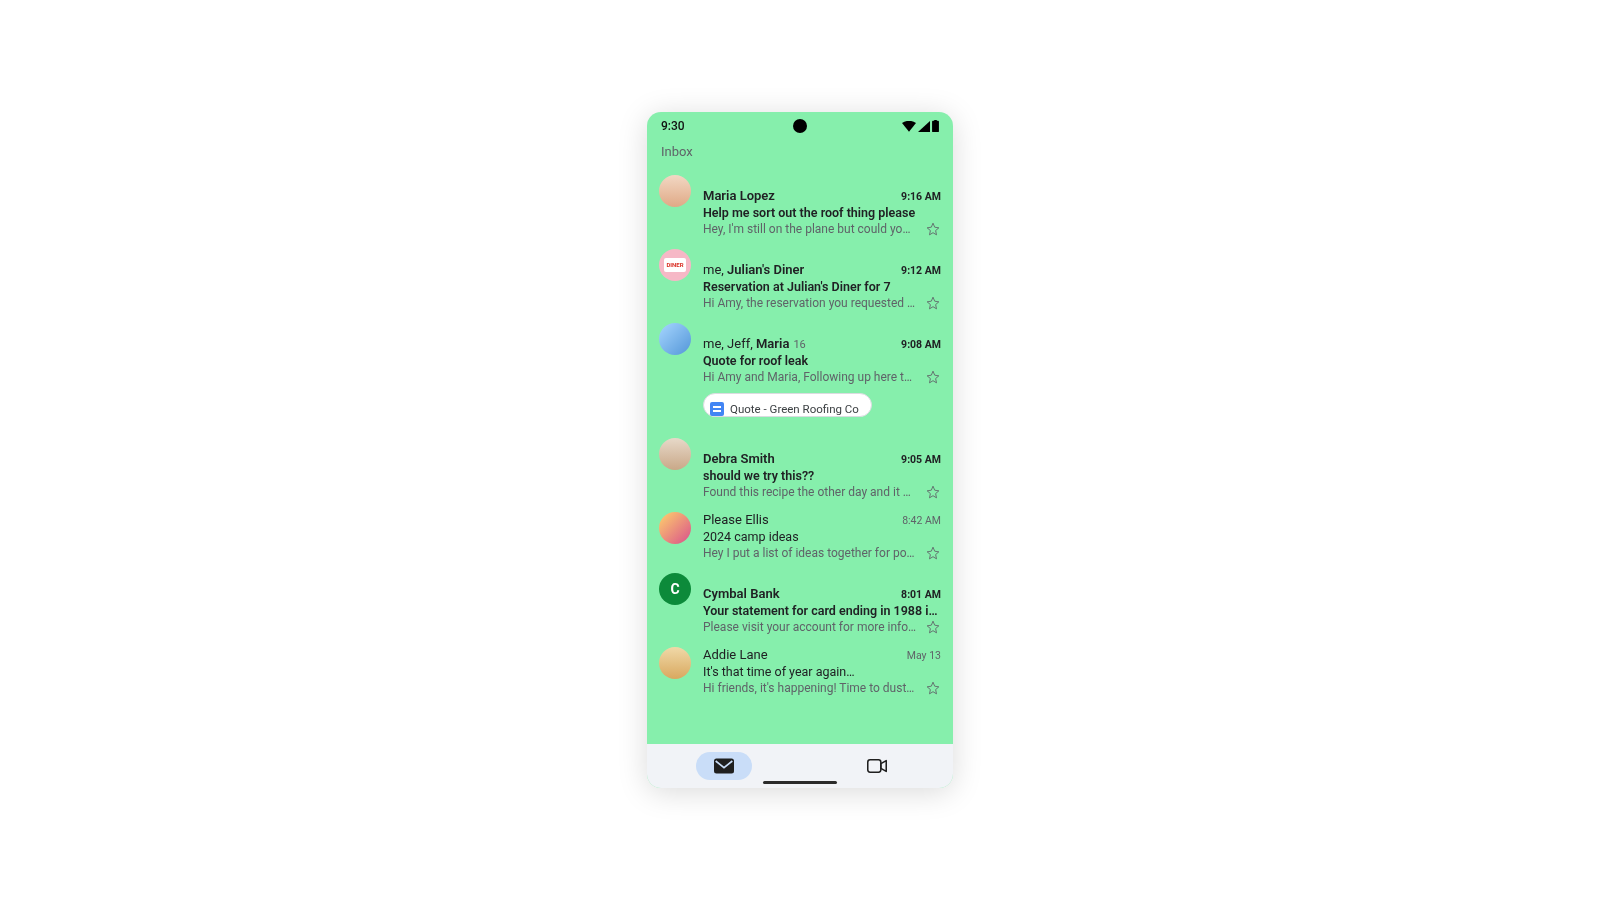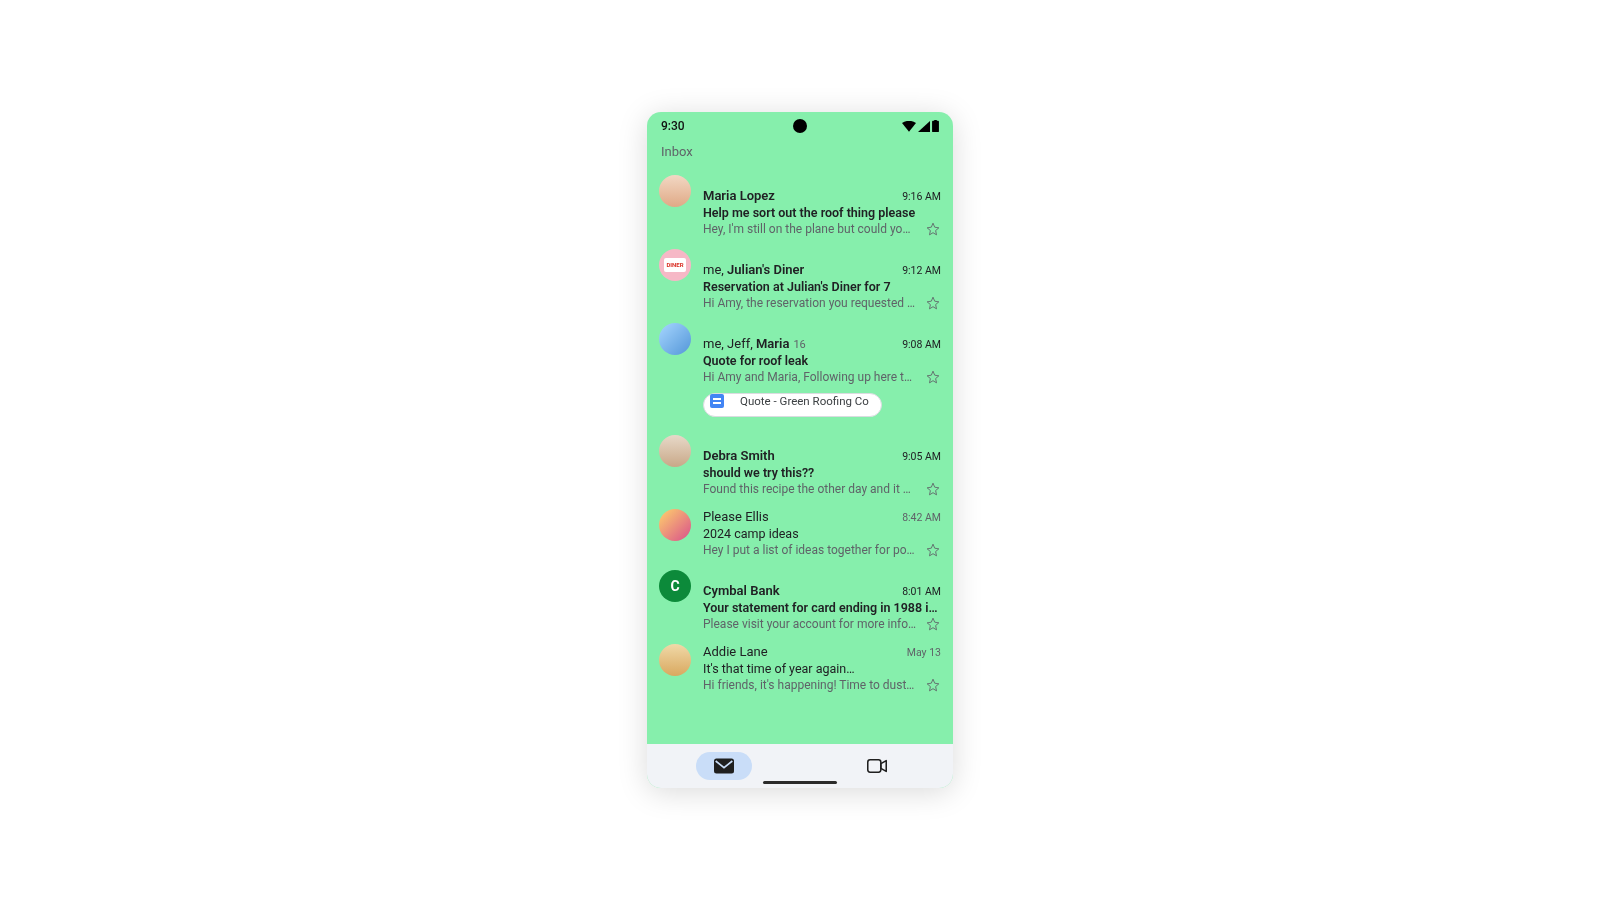--- a/index.html
+++ b/index.html
@@ -138,21 +138,21 @@
     overflow: hidden;
     text-overflow: ellipsis;
   }
   .unread .sender { font-weight: 600; }
   .thread-count { font-weight: 400; font-size: 11px; color: #5f6368; margin-left: 4px;}
   .time {
     font-size: 10.5px;
     color: #5f6368;
     flex-shrink: 0;
   }
-  .unread .time { color: #202124; font-weight: 400; margin-top: 15px; }
+  .unread .time { color: #202124; font-weight: 700; margin-top: 15px; }
   .subject {
     font-size: 12.5px;
     color: #202124;
     margin-top: 2px;
     white-space: nowrap;
     overflow: hidden;
     text-overflow: ellipsis;
   }
   .unread .subject { font-weight: 600; }
   .line3 {
@@ -175,22 +175,22 @@
     flex-shrink: 0;
     display: flex;
     align-items: center;
     justify-content: center;
   }
   .chip-row {
     padding: 4px 12px 10px 56px;
   }
   .chip {
     display: inline-flex;
-    align-items: flex-start;
-    gap: 16px;
+    align-items: flex-end;
+    gap: 6px;
     height: 24px;
     border: 1px solid #dadce0;
     border-radius: 12px;
     padding: 0 12px 0 6px;
     font-size: 11.5px;
     color: #3c4043;
     background: #fff;
   }
   .chip-icon {
     width: 14px;

